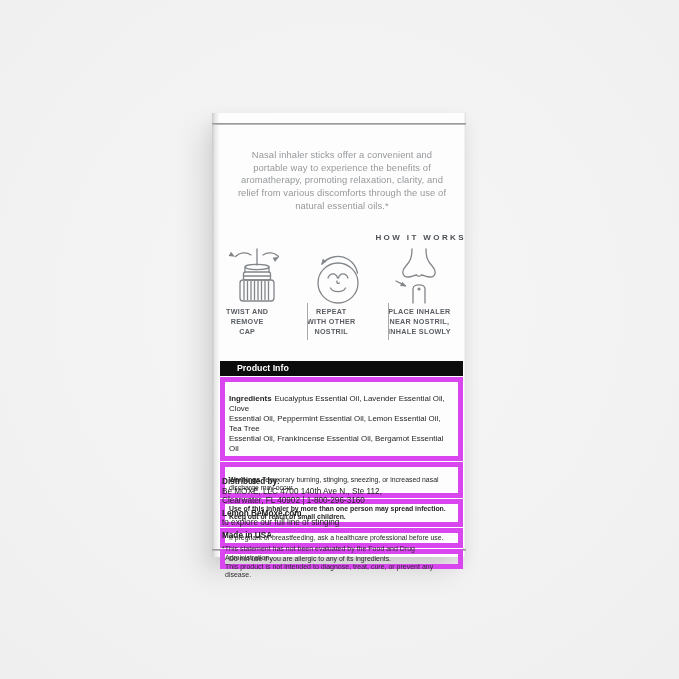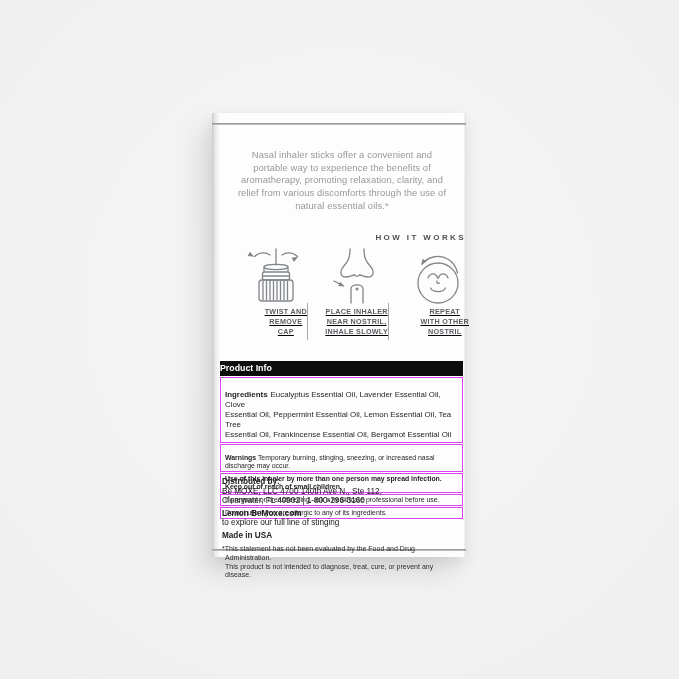--- a/index.html
+++ b/index.html
@@ -19,35 +19,35 @@
   .crease.bottom{top:436px;}
 
   
   .intro{position:absolute;left:10px;right:4px;top:36px;text-align:center;
        font-size:9.4px;line-height:12.7px;letter-spacing:0.1px;color:#95989b;white-space:pre-line;}
 
   
   .hiw-heading{position:absolute;left:7px;right:0;top:120px;text-align:right;
        font-size:8px;font-weight:bold;letter-spacing:2.4px;color:#4c5054;}
   .steps{position:absolute;left:14px;top:134px;width:243px;display:flex;}
-  .step{width:81px;display:flex;flex-direction:column;align-items:flex-end;text-decoration:underline;}
+  .step{width:81px;display:flex;flex-direction:column;align-items:flex-start;}
   .step-icon{height:57px;display:flex;align-items:flex-end;justify-content:center;}
   .step-label{margin-top:3px;text-align:center;font-size:7.2px;font-weight:bold;
        line-height:9.8px;color:#5a5e63;letter-spacing:0.3px;white-space:pre-line;}
   .step-divider{position:absolute;top:190px;height:37px;width:1px;background:#a8a8a8;}
   .step-divider.d1{left:95px;}
   .step-divider.d2{left:176px;}
   .icon-svg{stroke:#82868a;fill:none;stroke-width:1.3;stroke-linecap:round;stroke-linejoin:round;}
   .icon-svg .fillhead{fill:#82868a;stroke:none;}
 
   
   .ptable{position:absolute;left:8px;top:248px;width:243px;color:#1f1f1f;}
   .ptable-header{background:#0c0c0c;color:#ffffff;font-weight:bold;font-size:8.8px;
-       padding:2px 5px 3px 0;}
-  .prow{border:1px solid #d946ef;margin-top:1px;padding:2px 4px;box-sizing:border-box;}
+       padding:2px 5px 3px 17px;}
+  .prow{border:5px solid #d946ef;margin-top:1px;padding:2px 4px;box-sizing:border-box;}
   .prow.ingredients{font-size:7.9px;line-height:10px;white-space:pre-line;}
   .prow.warn{font-size:6.9px;line-height:8px;padding:1px 4px;white-space:pre-line;}
   .b{font-weight:bold;}
   .ing-label{font-weight:bold;margin-right:3px;}
 
   
   .dist{position:absolute;left:10px;top:364px;right:8px;color:#202020;font-size:8.2px;line-height:9.5px;}
   .dist .group{margin-bottom:3px;}
   .addr{white-space:pre-line;}
   .made{margin-bottom:5px;}
@@ -101,54 +101,54 @@
             <line x1="42.5" y1="33.5" x2="42.5" y2="51.5"></line>
           </svg>
         </div>
         <div class="step-label">TWIST AND
 REMOVE
 CAP</div>
       </div>
 
       <div class="step">
         <div class="step-icon">
+          <svg class="icon-svg" width="62" height="58" viewBox="0 0 62 58">
+            <circle cx="31" cy="37" r="20"></circle>
+            <path d="M50.5 27 C48 15 37 8.5 26.5 11 C22 12 18 14.5 15 18"></path>
+            <g class="fillhead" transform="translate(14.2,19) rotate(125)">
+                <path d="M0 0 L-6 -2.4 L-6 2.4 z"></path>
+              </g>
+            <path d="M21 32 C23 26.5 29 26.5 30.5 32"></path>
+            <path d="M31.5 32 C33 26.5 39 26.5 41 32"></path>
+            <path d="M30 35 C29.3 37 31 38 32.3 37"></path>
+            <path d="M23.5 42 C26 46.8 36 46.8 38.5 42"></path>
+          </svg>
+        </div>
+        <div class="step-label">REPEAT
+WITH OTHER
+NOSTRIL</div>
+      </div>
+
+      <div class="step">
+        <div class="step-icon">
           <svg class="icon-svg" width="62" height="56" viewBox="0 0 62 56">
             <path d="M24 1 C24 10 22 13.5 17.5 18.5 C13 23.5 14.5 29 20 29 C24 29 26 27 28.5 27"></path>
             <path d="M38 1 C38 10 40 13.5 44.5 18.5 C49 23.5 47.5 29 42 29 C38 29 36 27 33.5 27"></path>
             <path d="M28.5 27 C29.5 28.6 32.5 28.6 33.5 27"></path>
             <path d="M25 55 L25 41 C25 35.5 37 35.5 37 41 L37 55"></path>
             <circle cx="31" cy="41" r="0.9"></circle>
             <line x1="8" y1="33" x2="17" y2="37.7"></line>
             <g class="fillhead" transform="translate(18.5,38.5) rotate(27)">
                 <path d="M0 0 L-6 -2.4 L-6 2.4 z"></path>
               </g>
           </svg>
         </div>
         <div class="step-label">PLACE INHALER
 NEAR NOSTRIL,
 INHALE SLOWLY</div>
-      </div>
-
-      <div class="step">
-        <div class="step-icon">
-          <svg class="icon-svg" width="62" height="58" viewBox="0 0 62 58">
-            <circle cx="31" cy="37" r="20"></circle>
-            <path d="M50.5 27 C48 15 37 8.5 26.5 11 C22 12 18 14.5 15 18"></path>
-            <g class="fillhead" transform="translate(14.2,19) rotate(125)">
-                <path d="M0 0 L-6 -2.4 L-6 2.4 z"></path>
-              </g>
-            <path d="M21 32 C23 26.5 29 26.5 30.5 32"></path>
-            <path d="M31.5 32 C33 26.5 39 26.5 41 32"></path>
-            <path d="M30 35 C29.3 37 31 38 32.3 37"></path>
-            <path d="M23.5 42 C26 46.8 36 46.8 38.5 42"></path>
-          </svg>
-        </div>
-        <div class="step-label">REPEAT
-WITH OTHER
-NOSTRIL</div>
       </div>
     </div>
     <div class="step-divider d1"></div>
     <div class="step-divider d2"></div>
 
     <div class="ptable">
       <div class="ptable-header">Product Info</div>
       <div class="prow ingredients">
         <span class="ing-label">Ingredients</span><span>Eucalyptus Essential Oil, Lavender Essential Oil, Clove
 Essential Oil, Peppermint Essential Oil, Lemon Essential Oil, Tea Tree

